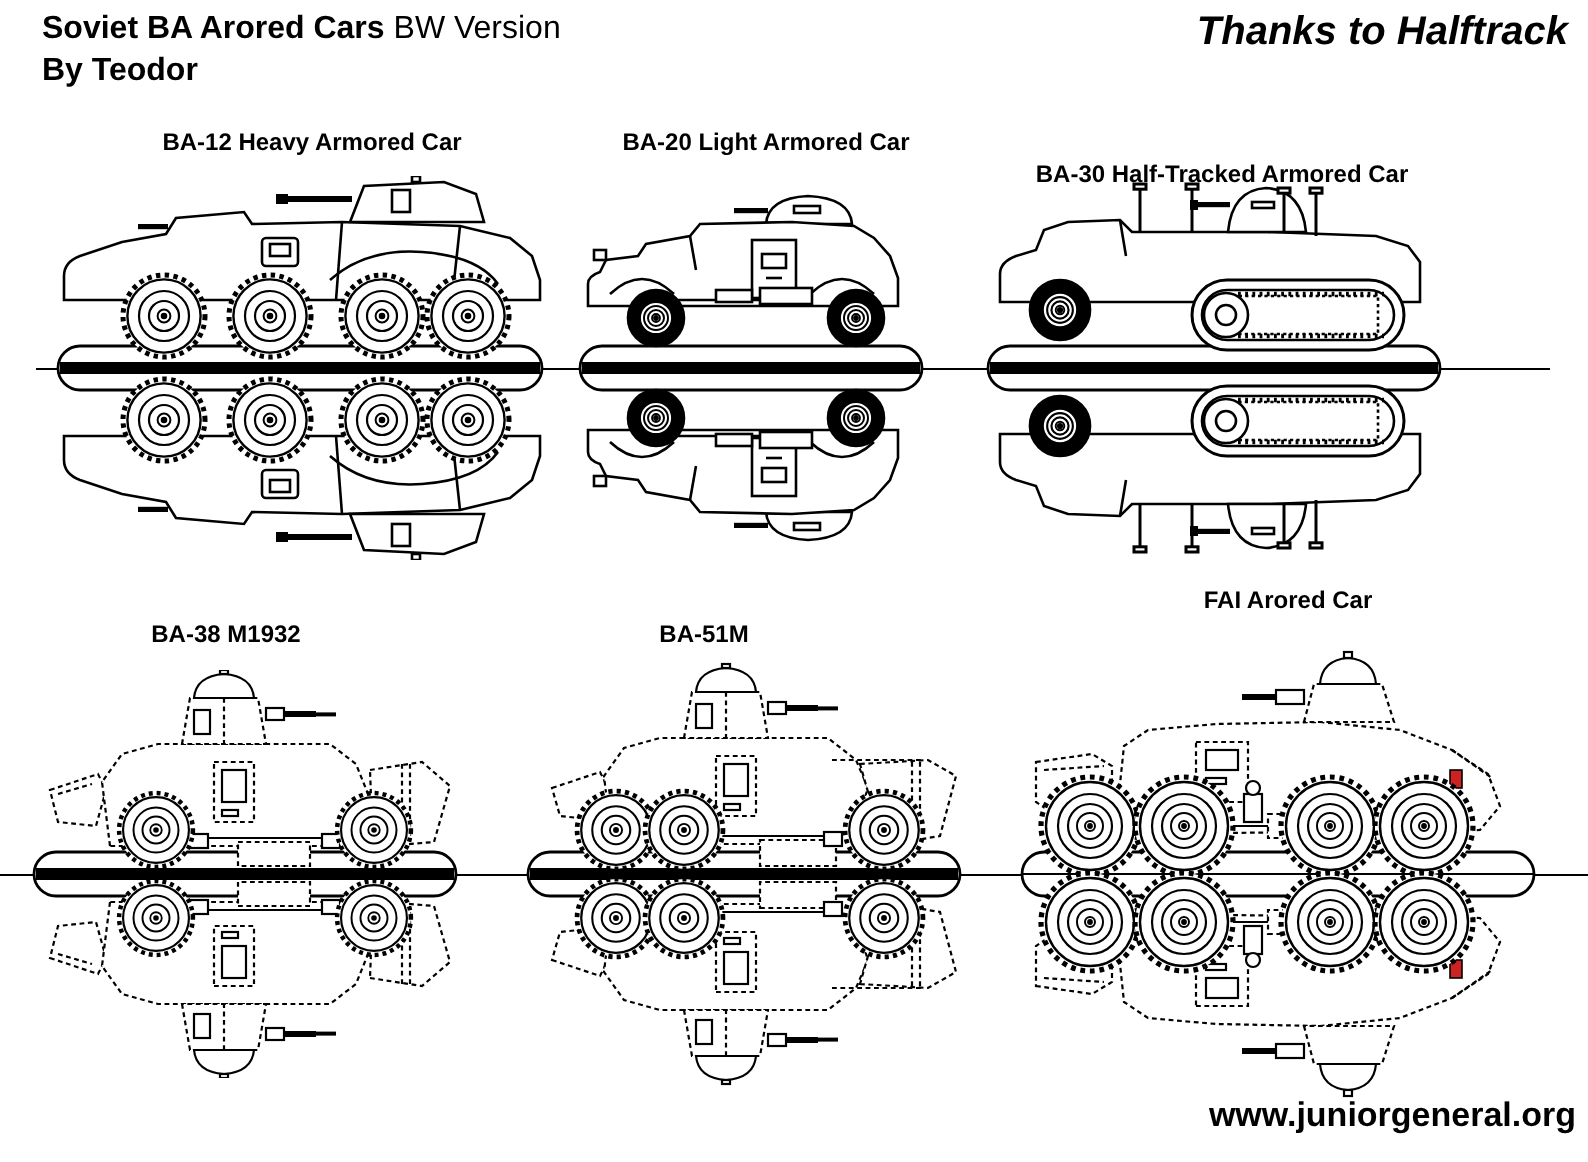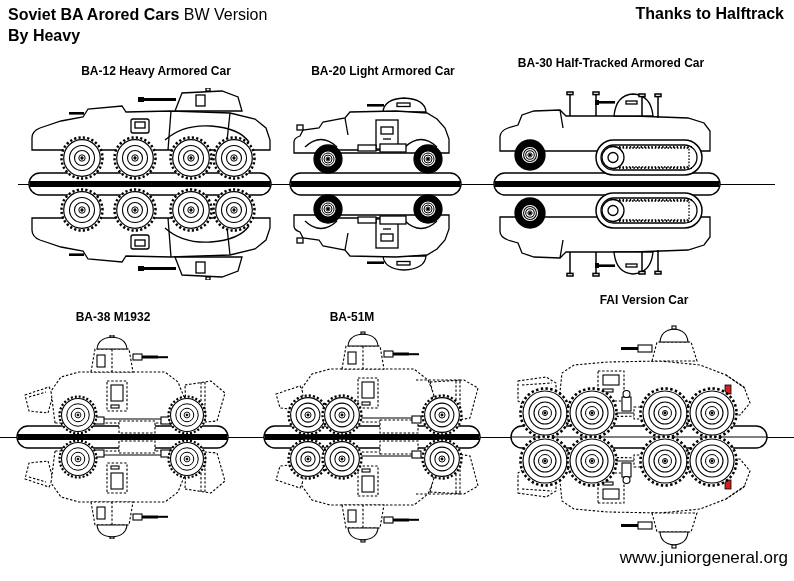--- a/index.html
+++ b/index.html
@@ -1,24 +1,24 @@
 <!DOCTYPE html>
 <html><head>
 <meta charset="utf-8">
 <style>
   html,body{margin:0;padding:0;}
   body{
     width:794px;height:581px;position:relative;background:#ffffff;
     font-family:"Liberation Sans",sans-serif;color:#000;overflow:hidden;
   }
-  .abs{position:absolute;}
+  .abs{position:absolute;margin-left:13px;}
   .title-line{font-size:16px;font-weight:bold;line-height:21px;white-space:nowrap;}
   .title-note{font-weight:normal;}
-  .credit{font-size:16px;font-weight:bold;white-space:nowrap;}
-  .site{font-size:17px;font-weight:normal;white-space:nowrap;}
+  .credit{font-size:20px;font-weight:bold;white-space:nowrap;font-style:italic;}
+  .site{font-size:17px;font-weight:bold;white-space:nowrap;}
   .lbl{position:absolute;font-size:12px;font-weight:bold;text-align:center;white-space:nowrap;}
   .foldline{position:absolute;height:1px;background:#000;}
   .unit{position:absolute;}
   svg{display:block;}
   .cap{fill:#fff;stroke:#000;stroke-width:1.4;}
   .bar{fill:#000;stroke:none;}
   .veh{stroke:#000;fill:#fff;stroke-width:1.3;}
   .dash{stroke-dasharray:2.4 1.8;stroke-width:1.1;}
   .solid{stroke-dasharray:none;}
   .nofill{fill:none;}
@@ -205,32 +205,32 @@
         <use href="#wheelC" transform="translate(202,88)"></use>
       </g>
     </g>
   </defs>
 </svg>
 
 <div class="abs title-line" style="left:8px;top:4px">
   <span>Soviet BA Arored Cars</span>
   <span class="title-note">BW Version</span>
 </div>
-<div class="abs title-line" style="left:8px;top:25px">By Heavy</div>
+<div class="abs title-line" style="left:8px;top:25px">By Teodor</div>
 <div class="abs credit" style="right:10px;top:5px">Thanks to Halftrack</div>
 
 <div class="foldline" style="left:18px;top:184px;width:757px"></div>
 <div class="foldline" style="left:0px;top:437px;width:794px"></div>
 
 <div class="lbl" style="left:36px;top:64px;width:240px">BA-12 Heavy Armored Car</div>
 <div class="lbl" style="left:263px;top:64px;width:240px">BA-20 Light Armored Car</div>
-<div class="lbl" style="left:491px;top:56px;width:240px">BA-30 Half-Tracked Armored Car</div>
+<div class="lbl" style="left:491px;top:80px;width:240px">BA-30 Half-Tracked Armored Car</div>
 <div class="lbl" style="left:13px;top:310px;width:200px">BA-38 M1932</div>
 <div class="lbl" style="left:252px;top:310px;width:200px">BA-51M</div>
-<div class="lbl" style="left:544px;top:293px;width:200px">FAI Version Car</div>
+<div class="lbl" style="left:544px;top:293px;width:200px">FAI Arored Car</div>
 
 <div class="unit" style="left:25px;top:88px">
   <svg width="250" height="192" viewBox="0 0 250 192">
     <g>
       <rect x="4" y="85" width="242" height="22" rx="11" class="cap"></rect>
       <rect x="5" y="93" width="240" height="6" class="bar"></rect>
     </g>
     <use href="#veh-ba11"></use>
     <use href="#veh-ba11" transform="matrix(1,0,0,-1,0,192)"></use>
   </svg>

